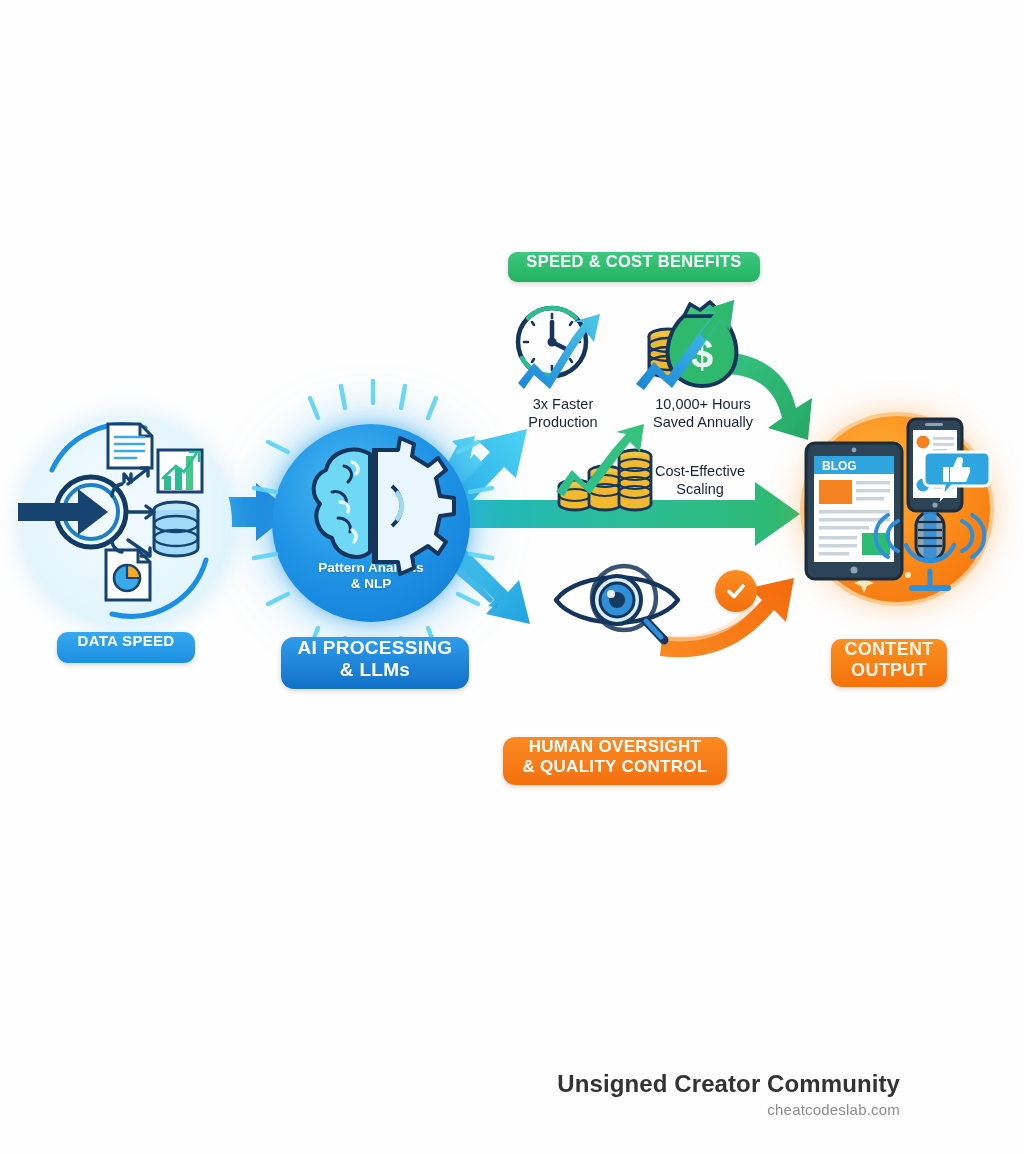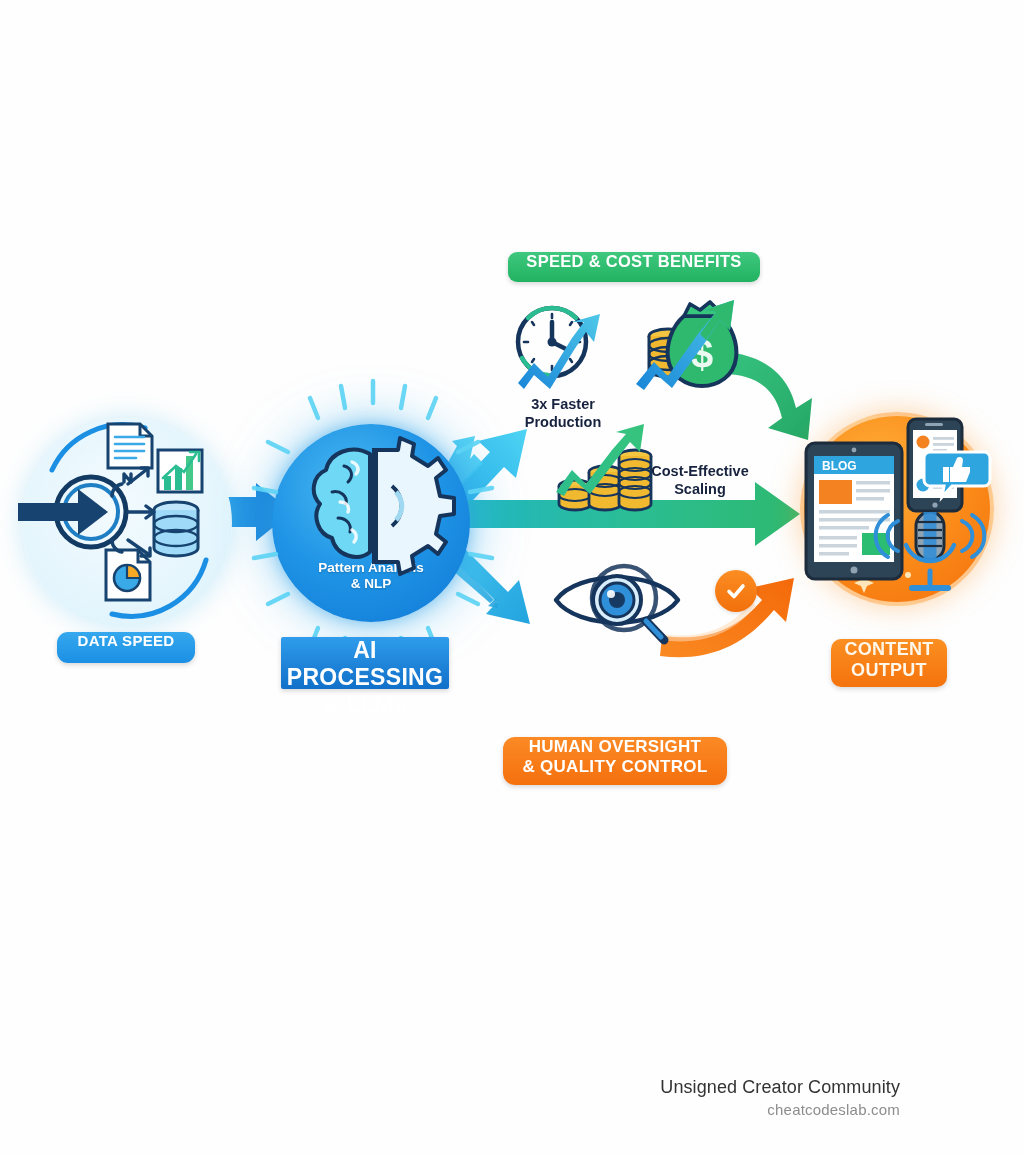--- a/index.html
+++ b/index.html
@@ -60,23 +60,23 @@
     text-align:center;color:#fff;font-weight:700;line-height:1.17;
     border-radius:11px;letter-spacing:.3px;
     box-shadow:0 2px 5px rgba(0,0,0,.16);
     box-sizing:border-box;
   }
   .pill-input{
     left:57px;top:632px;width:138px;height:31px;font-size:15px;
     background:linear-gradient(180deg,#36a8ee 0%,#1b8fe4 100%);
   }
   .pill-ai{
-    left:281px;top:637px;width:168px;height:52px;font-size:23px;
+    left:281px;top:637px;width:188px;height:52px;font-size:19px;
     background:linear-gradient(180deg,#2f9ceb 0%,#1170c9 100%);
-    border-radius:2px;
+    border-radius:13px;
   }
   .pill-human{
     left:503px;top:737px;width:224px;height:48px;font-size:17px;
     background:linear-gradient(180deg,#fb8a25 0%,#f4700d 100%);
     border-radius:12px;
   }
   .pill-output{
     left:831px;top:639px;width:116px;height:48px;font-size:18px;
     background:linear-gradient(180deg,#fb8f22 0%,#f4730c 100%);
     border-radius:10px;
@@ -84,29 +84,29 @@
   }
   .pill-benefits{
     left:508px;top:252px;width:252px;height:30px;font-size:16.5px;
     background:linear-gradient(180deg,#3fc87e 0%,#21b261 100%);
     border-radius:9px;
   }
 
   
   .stat{
     position:absolute;text-align:center;color:#17233e;
-    font-weight:700;line-height:1.22;font-size:14.5px;
+    font-weight:400;line-height:1.22;font-size:14.5px;
   }
   .stat-fast{left:502px;top:396px;width:122px;}
   .stat-hours{left:628px;top:396px;width:150px;}
   .stat-scale{left:636px;top:450px;width:128px;text-align:center;margin-top:13px;}
 
   
   .footer{position:absolute;right:124px;bottom:36px;text-align:right;}
-  .footer-title{font-size:18px;font-weight:400;color:#333333;letter-spacing:.1px;}
+  .footer-title{font-size:24px;font-weight:700;color:#333333;letter-spacing:.1px;}
   .footer-sub{font-size:15px;color:#8d8d8d;margin-top:3px;letter-spacing:.2px;}
 
   .check-badge{
     position:absolute;left:715px;top:570px;width:42px;height:42px;border-radius:50%;
     background:linear-gradient(180deg,#fb8d22 0%,#f2700b 100%);
     display:flex;align-items:center;justify-content:center;
     box-shadow:0 1px 4px rgba(0,0,0,.15);
   }
 </style>
 </head>
@@ -371,20 +371,24 @@
       </g>
       <path d="M 556 492 L 572 470 L 586 484 L 612 450 L 626 434 L 616 432 L 644 424 L 640 452
                L 630 442 L 616 460 L 590 494 L 574 480 L 564 496 Z" fill="url(#gradGreenSmallArrow)"></path>
     </g>
   </svg>
 
   <div class="stat stat-fast">
     <div>3x Faster</div>
     <div>Production</div>
   </div>
+  <div class="stat stat-hours">
+    <div>10,000+ Hours</div>
+    <div>Saved Annually</div>
+  </div>
   <div class="stat stat-scale">
     <div>Cost-Effective</div>
     <div>Scaling</div>
   </div>
 
   <svg class="layer" viewBox="0 0 1024 1154">
     <g>
       <path d="M 556 600 C 578 570, 656 570, 678 600 C 656 630, 578 630, 556 600 Z" fill="#ffffff" stroke="#16355c" stroke-width="4.5" stroke-linejoin="round"></path>
       <circle cx="617" cy="600" r="24" fill="#d9eefb" stroke="#16355c" stroke-width="4"></circle>
       <circle cx="617" cy="600" r="17" fill="#2f8fd8" stroke="#16355c" stroke-width="3"></circle>

